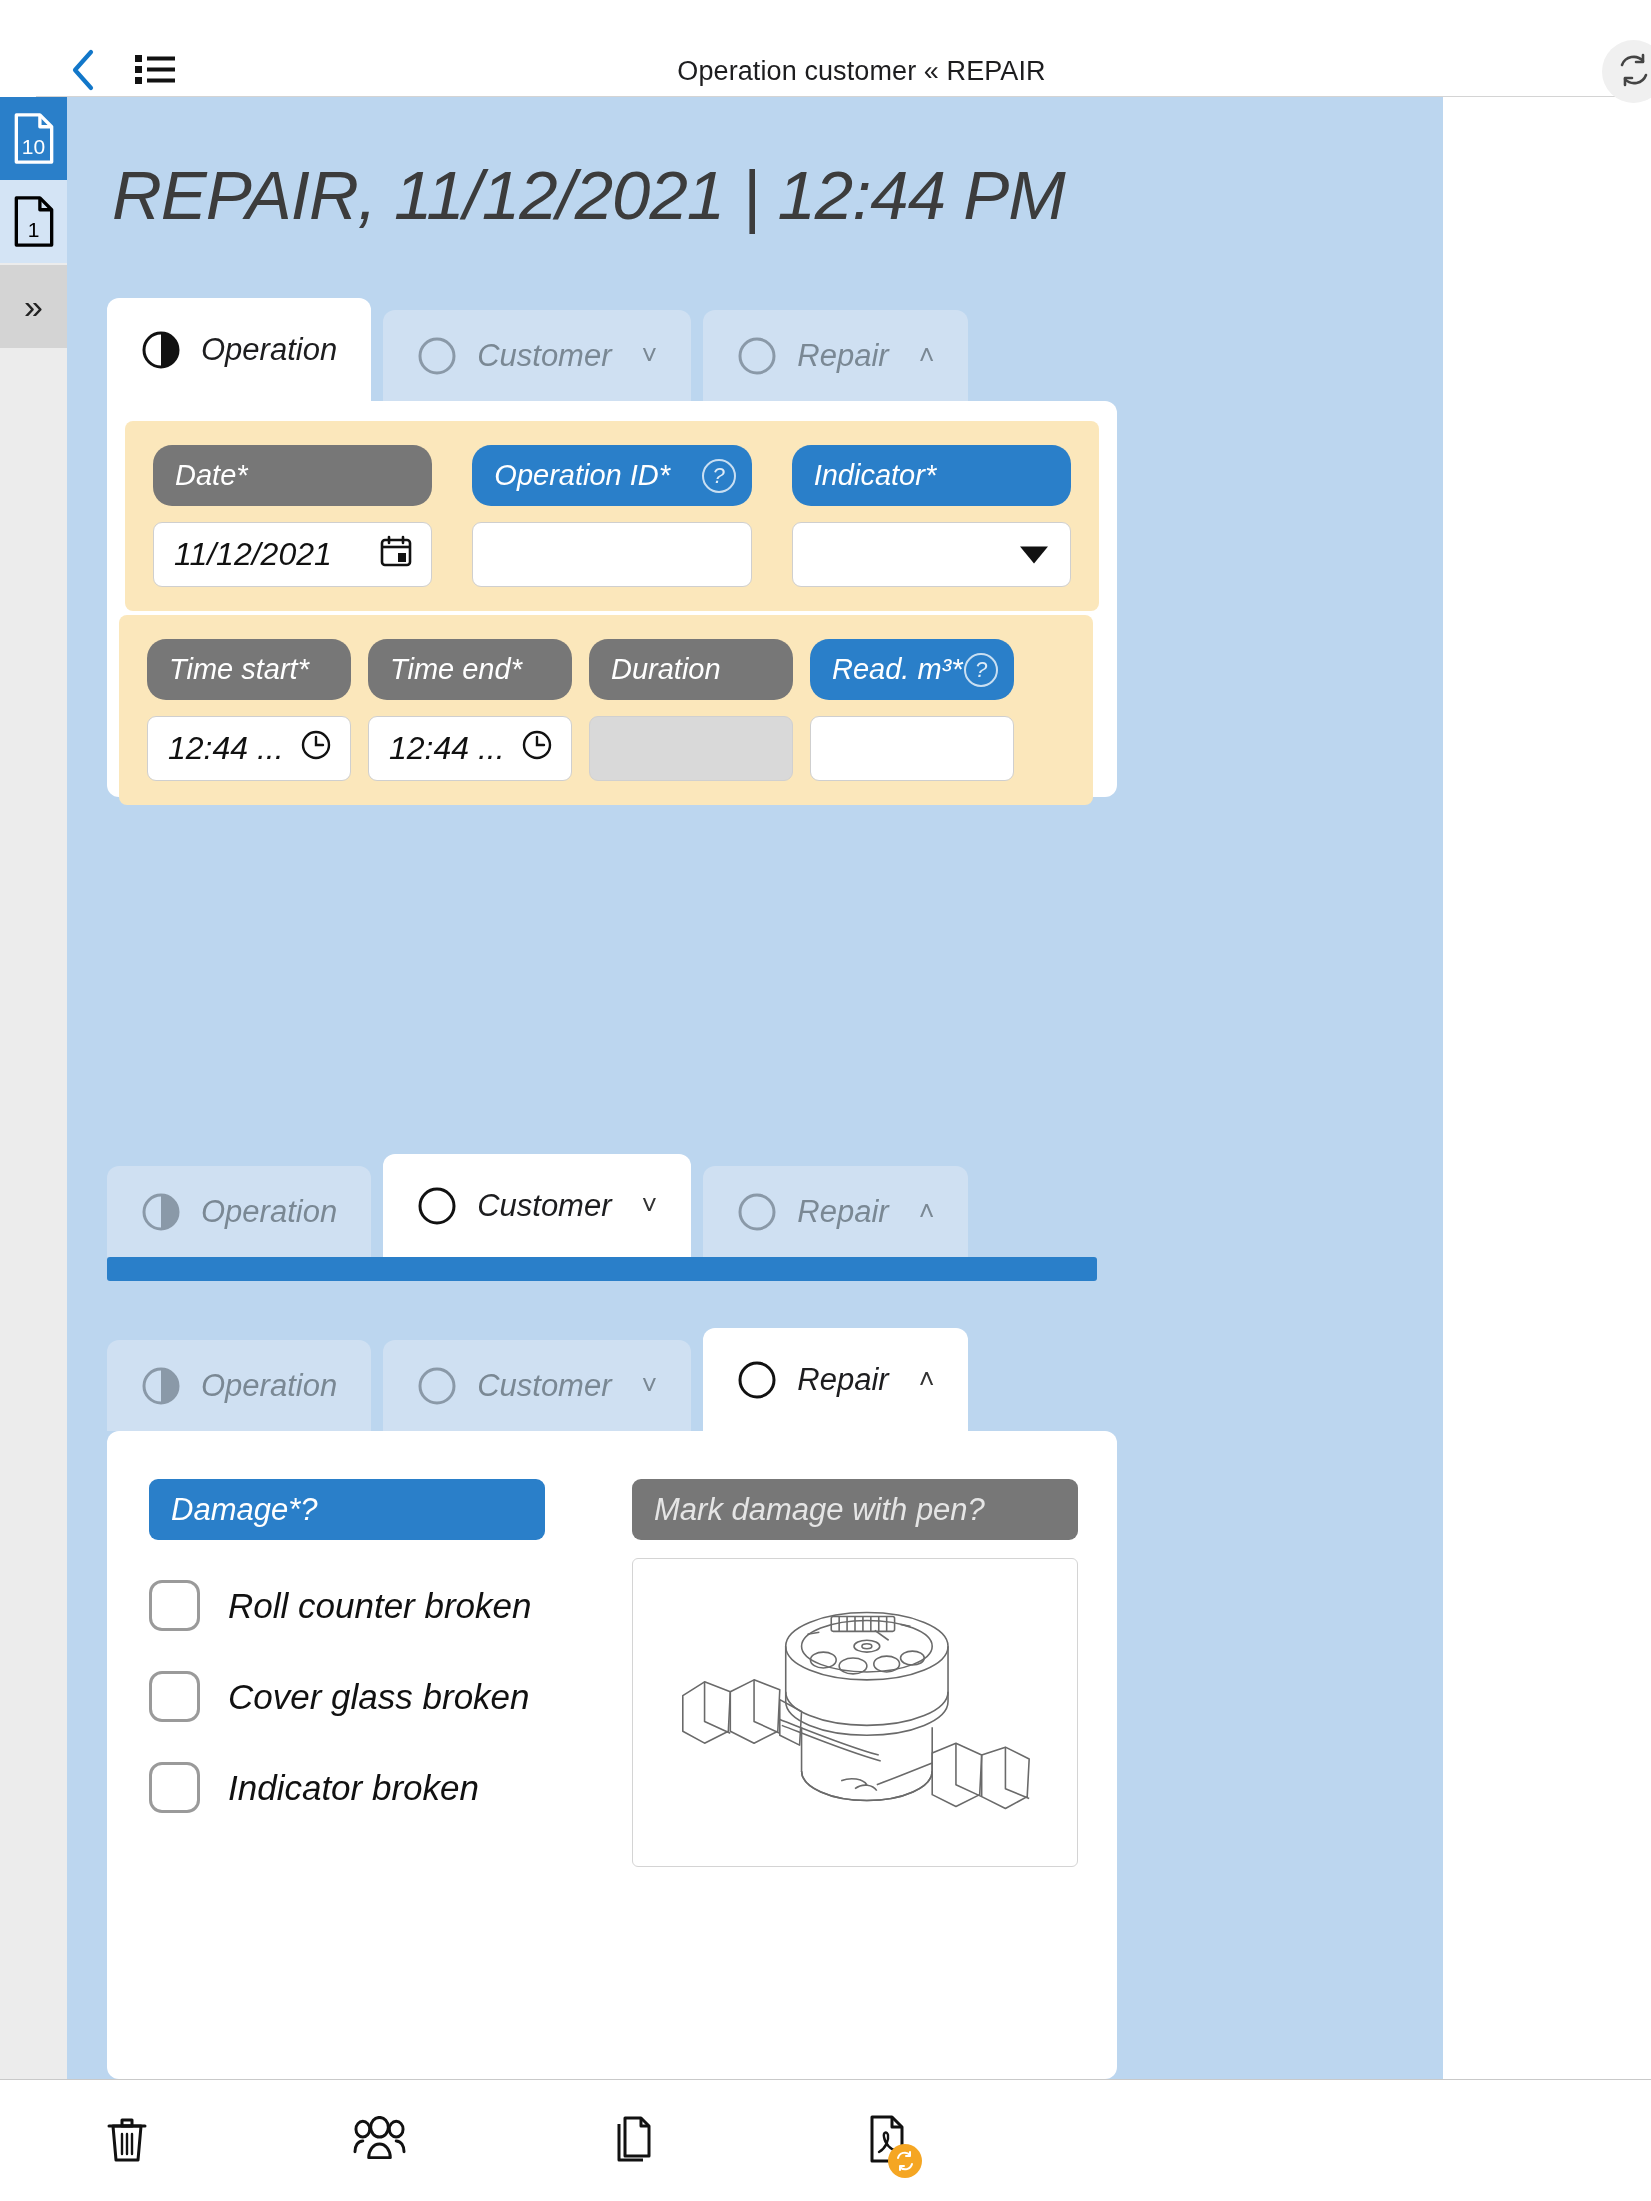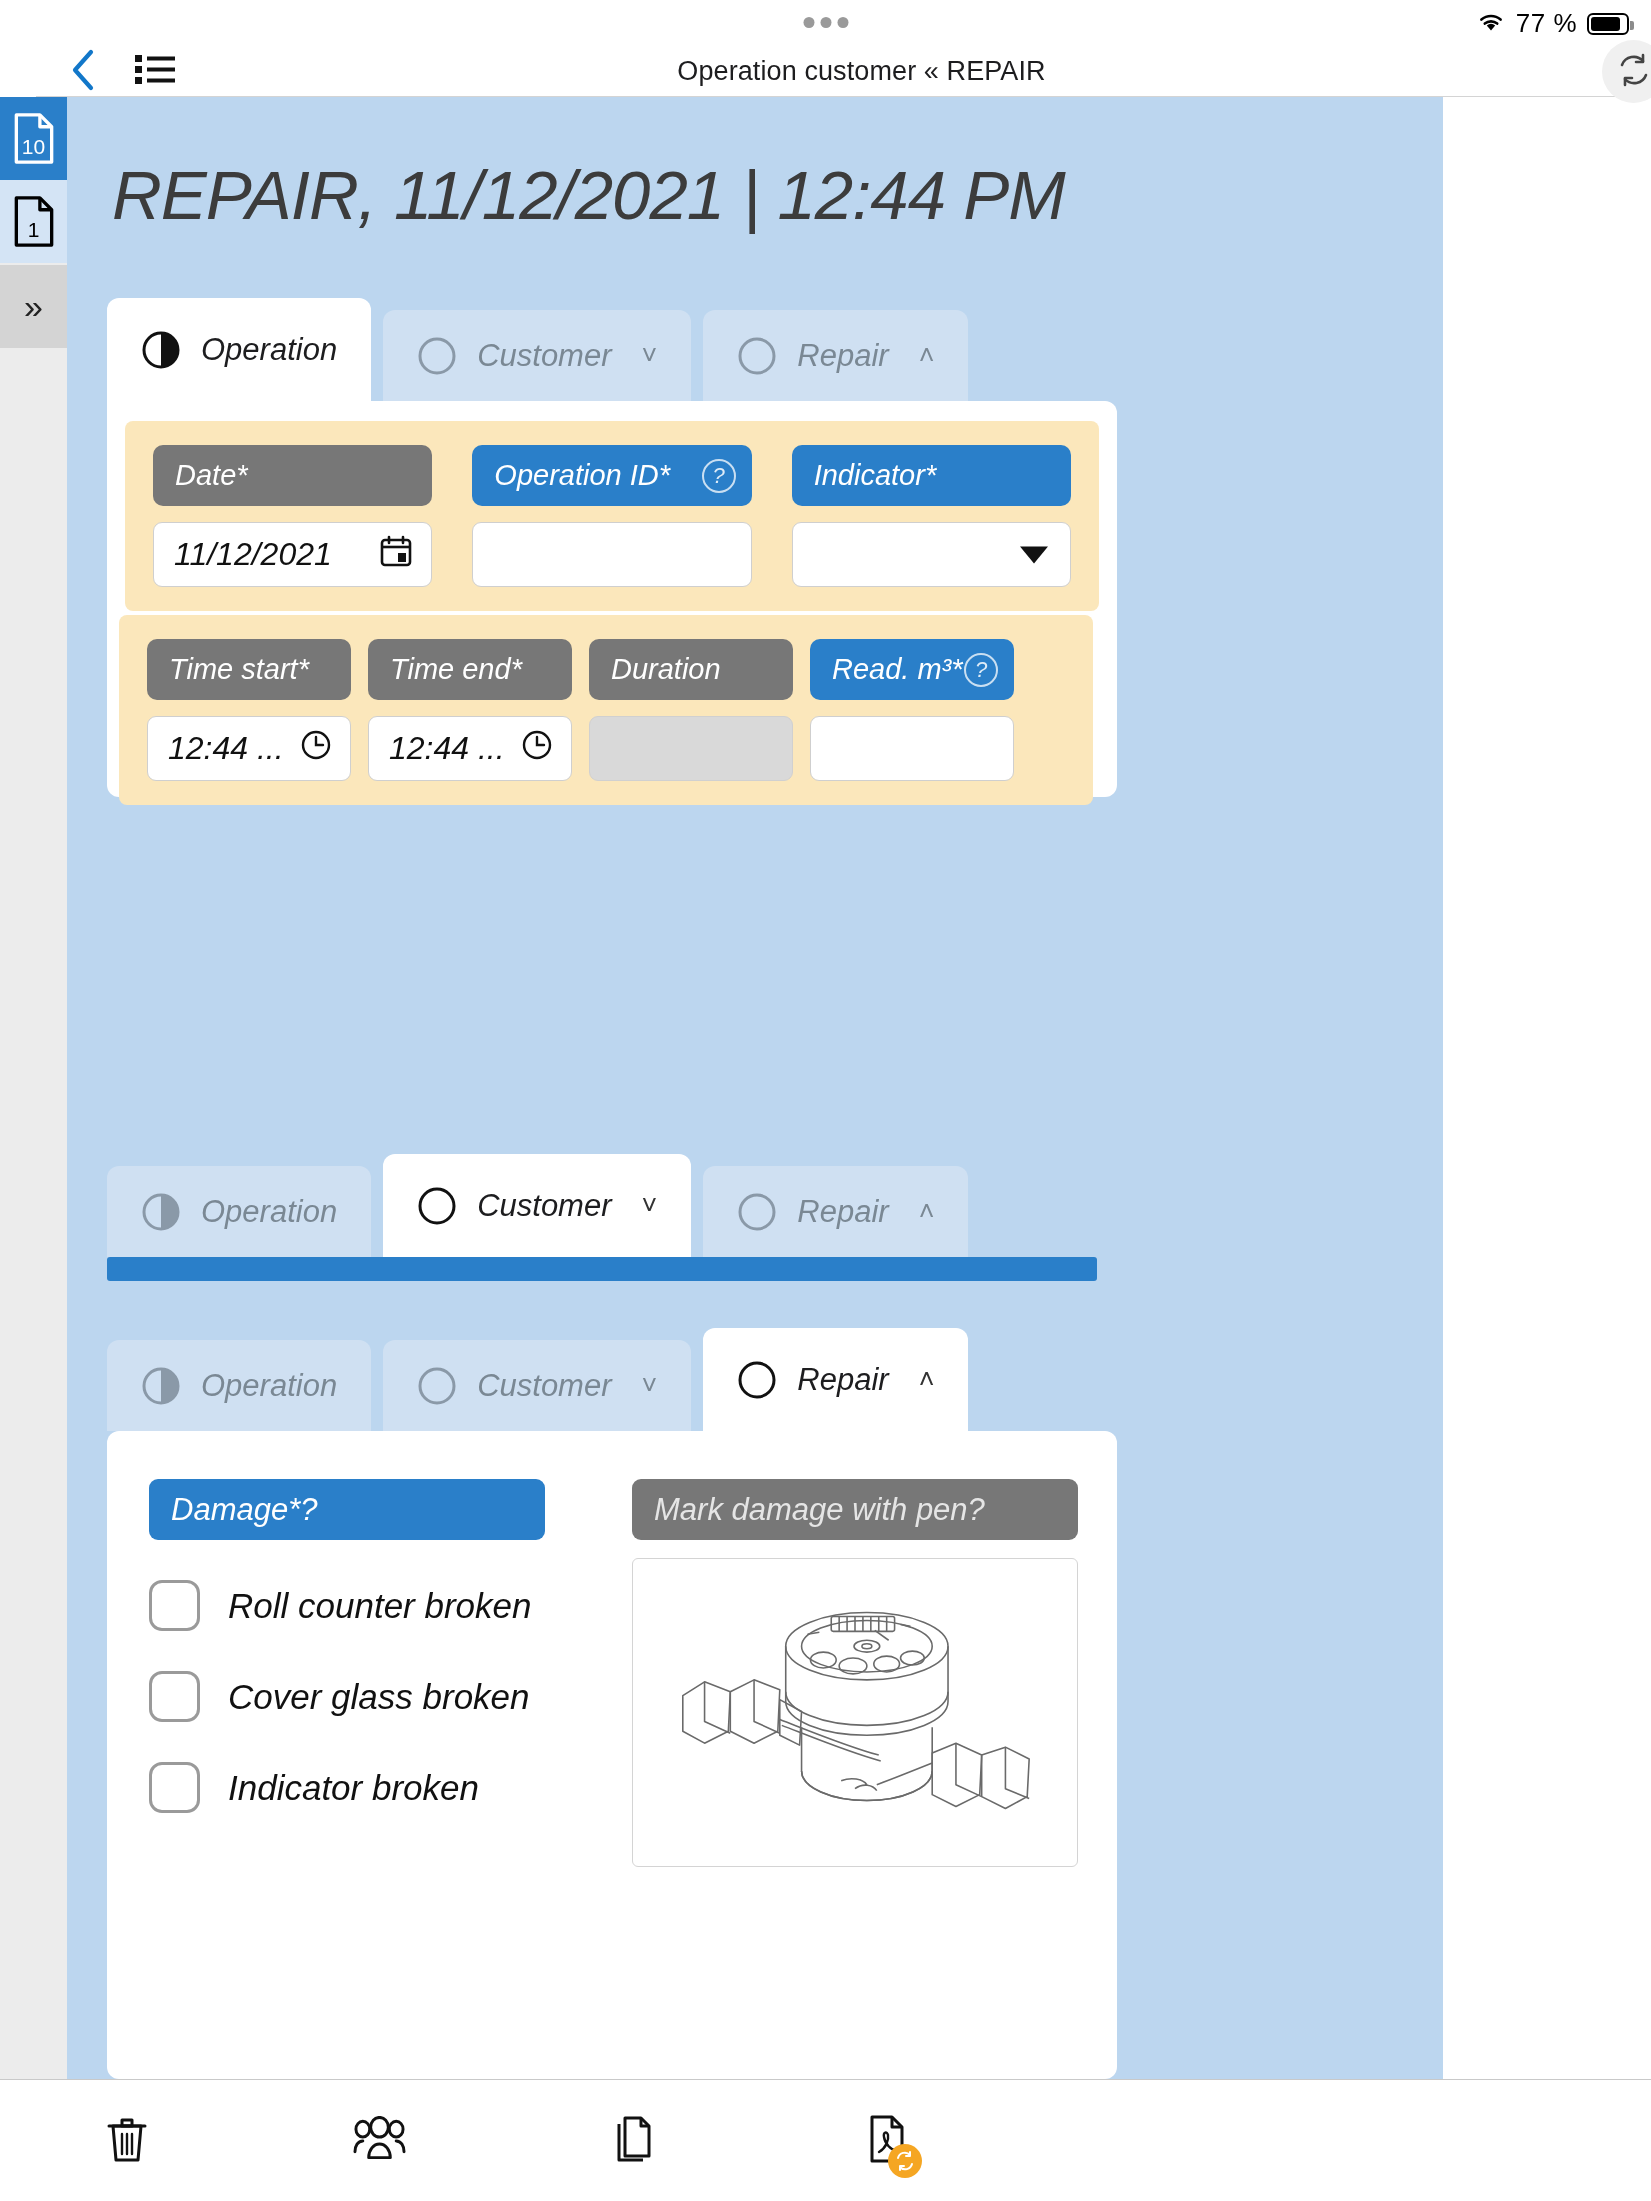--- a/index.html
+++ b/index.html
@@ -111,21 +111,21 @@
   .card {
     position:absolute; background:#fff; border-radius:0 12px 12px 12px;
   }
   .yellowbox {
     background:#fbe7bb; border-radius:8px;
     padding:24px 28px;
     display:flex; gap:40px;
   }
   .fieldgrp { display:flex; flex-direction:column; }
   .flabel {
-    height:61px; border-radius:10px; display:flex; align-items:center;
+    height:61px; border-radius:19px; display:flex; align-items:center;
     padding:0 22px; color:#fff; font-size:29px; position:relative;
   }
   .flabel.grey { background:#777777; }
   .flabel.blue { background:#2a7fc9; }
   .flabel .q {
     position:absolute; right:16px; top:50%; transform:translateY(-50%);
     width:34px; height:34px; border-radius:50%;
     border:2px solid rgba(255,255,255,.75);
     display:flex; align-items:center; justify-content:center;
     font-size:22px; color:rgba(255,255,255,.85);
@@ -186,40 +186,20 @@
   .pdf-badge{
     position:absolute; right:-14px; bottom:-10px; width:34px;height:34px;border-radius:50%;
     background:#f5a623; display:flex;align-items:center;justify-content:center;
   }
 </style>
 </head>
 <body>
 
 <div class="screen">
 
-  <div class="statusbar">
-    <div class="grabber">
-      <span></span>
-        <span></span>
-        <span></span>
-    </div>
-    <div class="status-right">
-      <span>
-        <svg width="30" height="24" viewBox="0 0 30 24">
-            <path d="M15 20.5l-4.2-5.1a6.6 6.6 0 018.4 0z" fill="#000"></path>
-            <path d="M5.4 9.6a14.6 14.6 0 0119.2 0" stroke="#000" stroke-width="2.6" fill="none" stroke-linecap="round"></path>
-            <path d="M8.8 13.6a9.8 9.8 0 0112.4 0" stroke="#000" stroke-width="2.6" fill="none" stroke-linecap="round"></path>
-          </svg>
-      </span>
-      <span class="batt-pct">77 %</span>
-      <span class="batt">
-          <i></i>
-        </span>
-    </div>
-  </div>
 
   <div class="navbar">
     <div class="nav-back">
       <span>
         <svg width="26" height="44" viewBox="0 0 26 44">
             <path d="M21 4L5 22l16 18" stroke="#1277c9" stroke-width="4.2" fill="none" stroke-linecap="round" stroke-linejoin="round"></path>
           </svg>
       </span>
     </div>
     <div class="nav-list">

